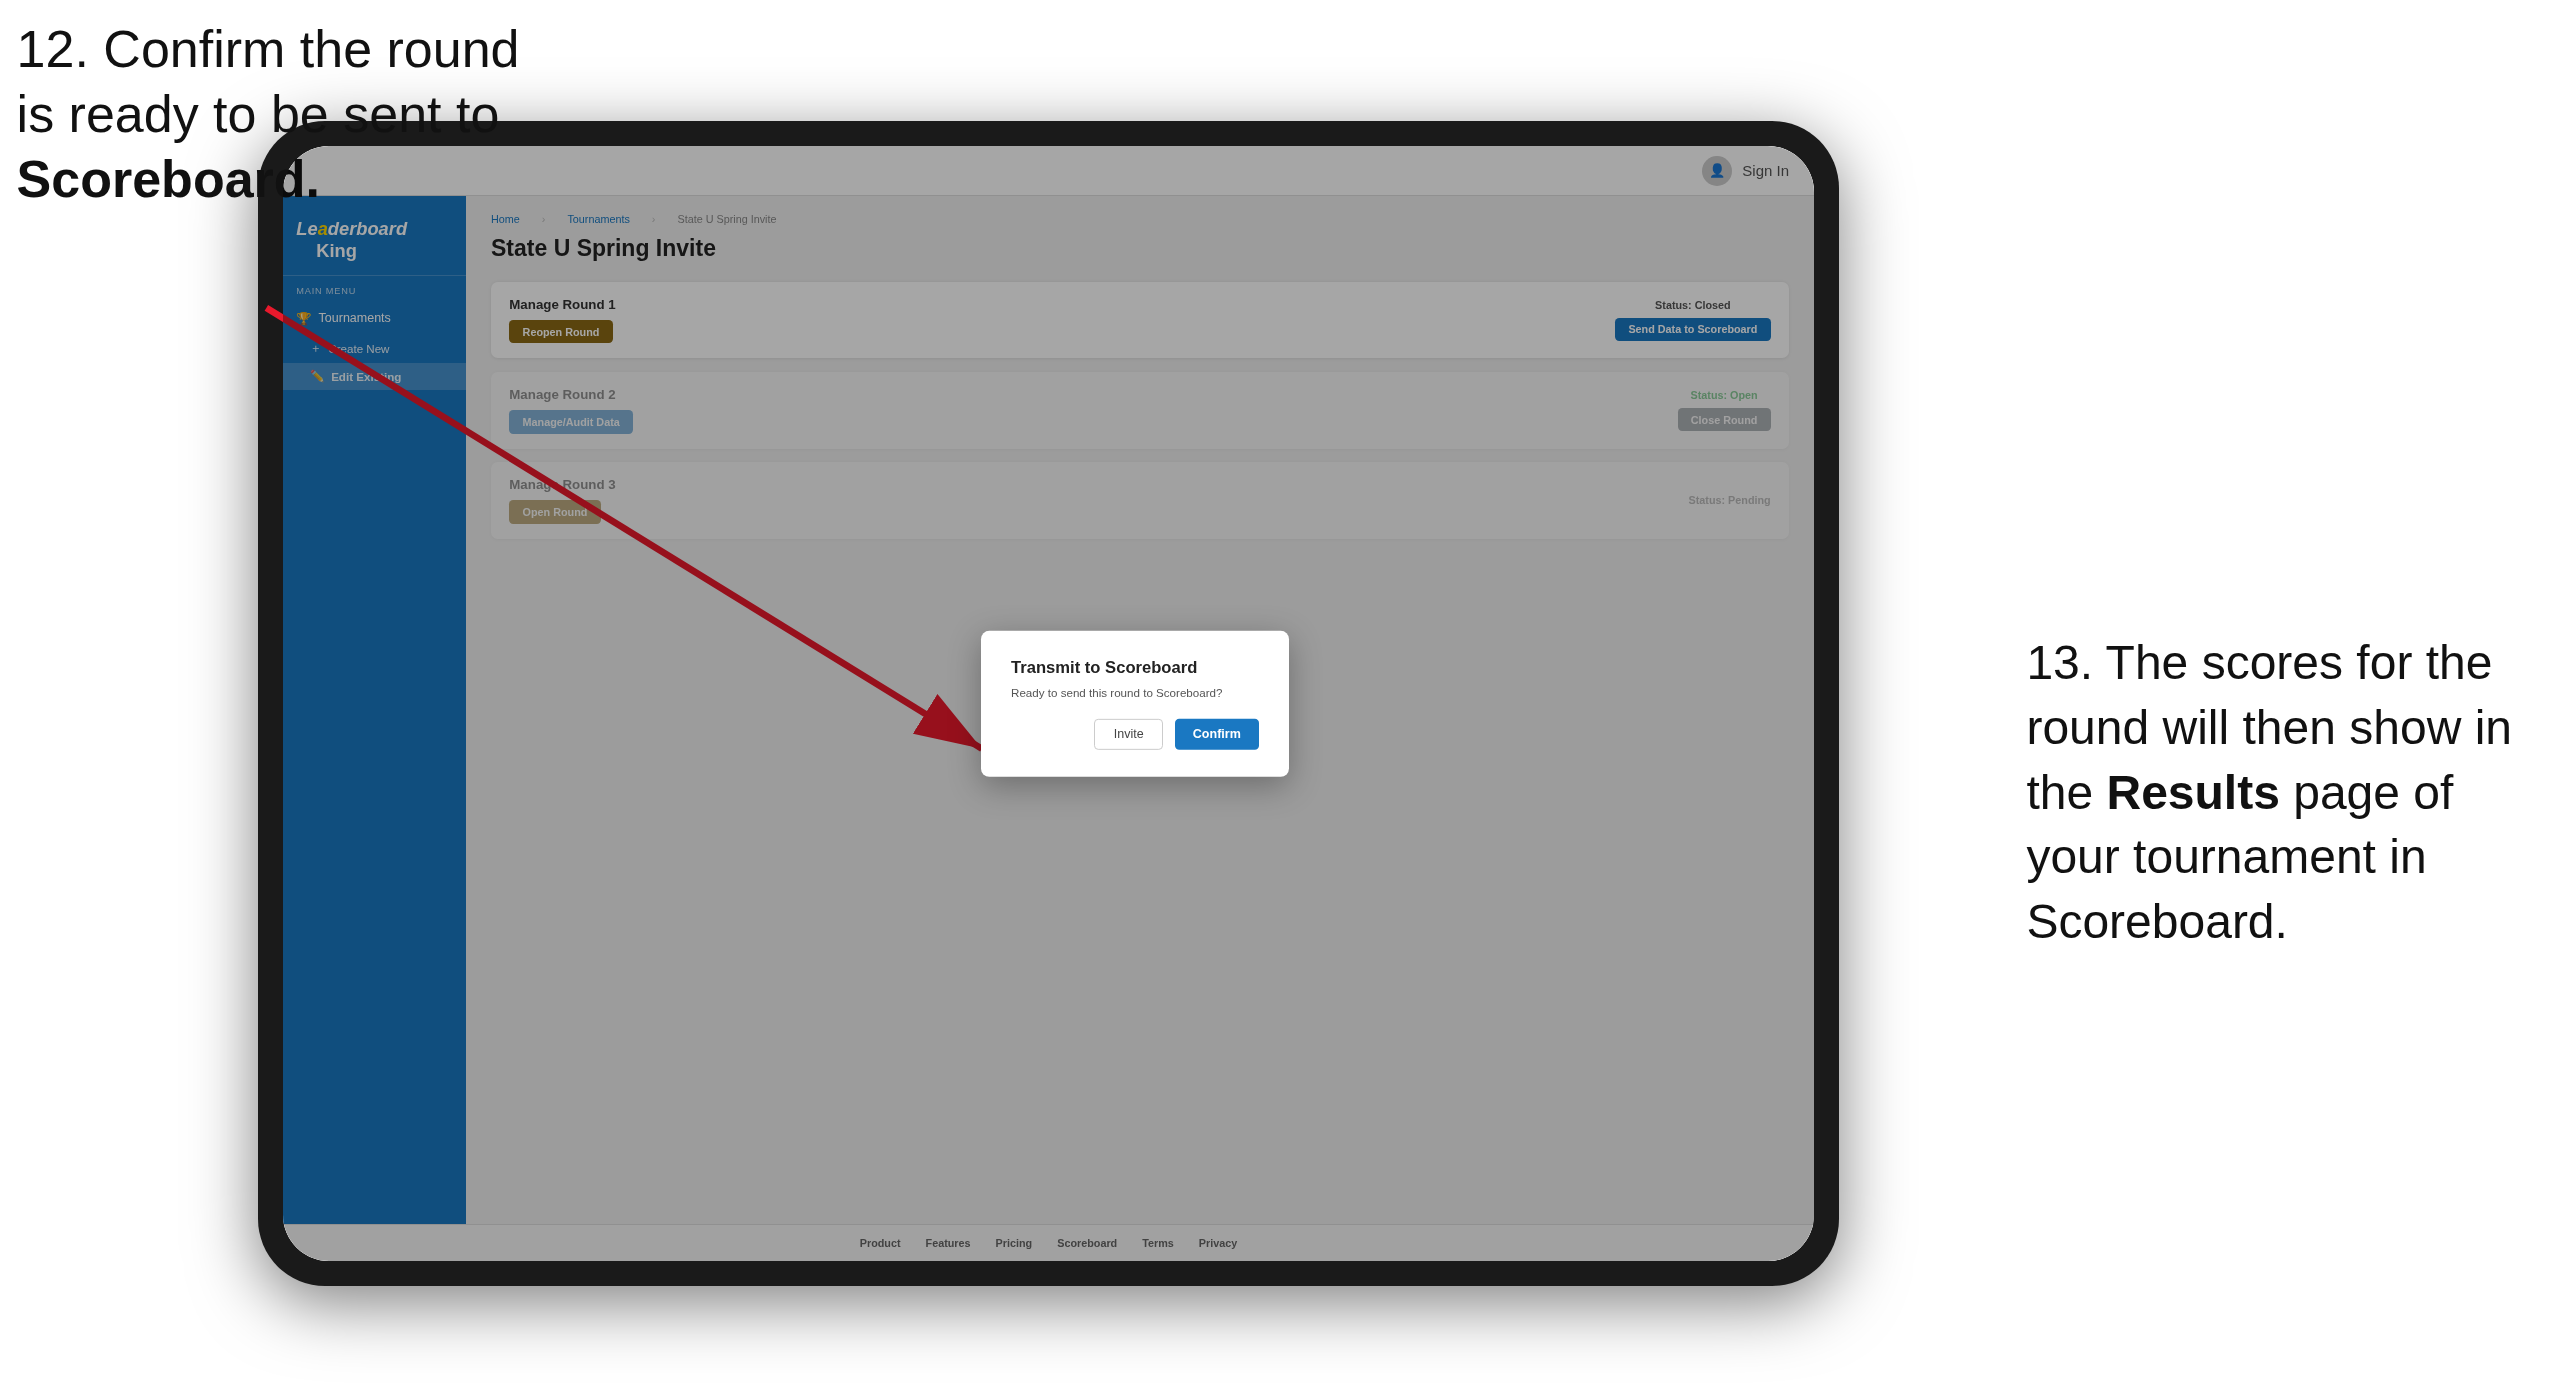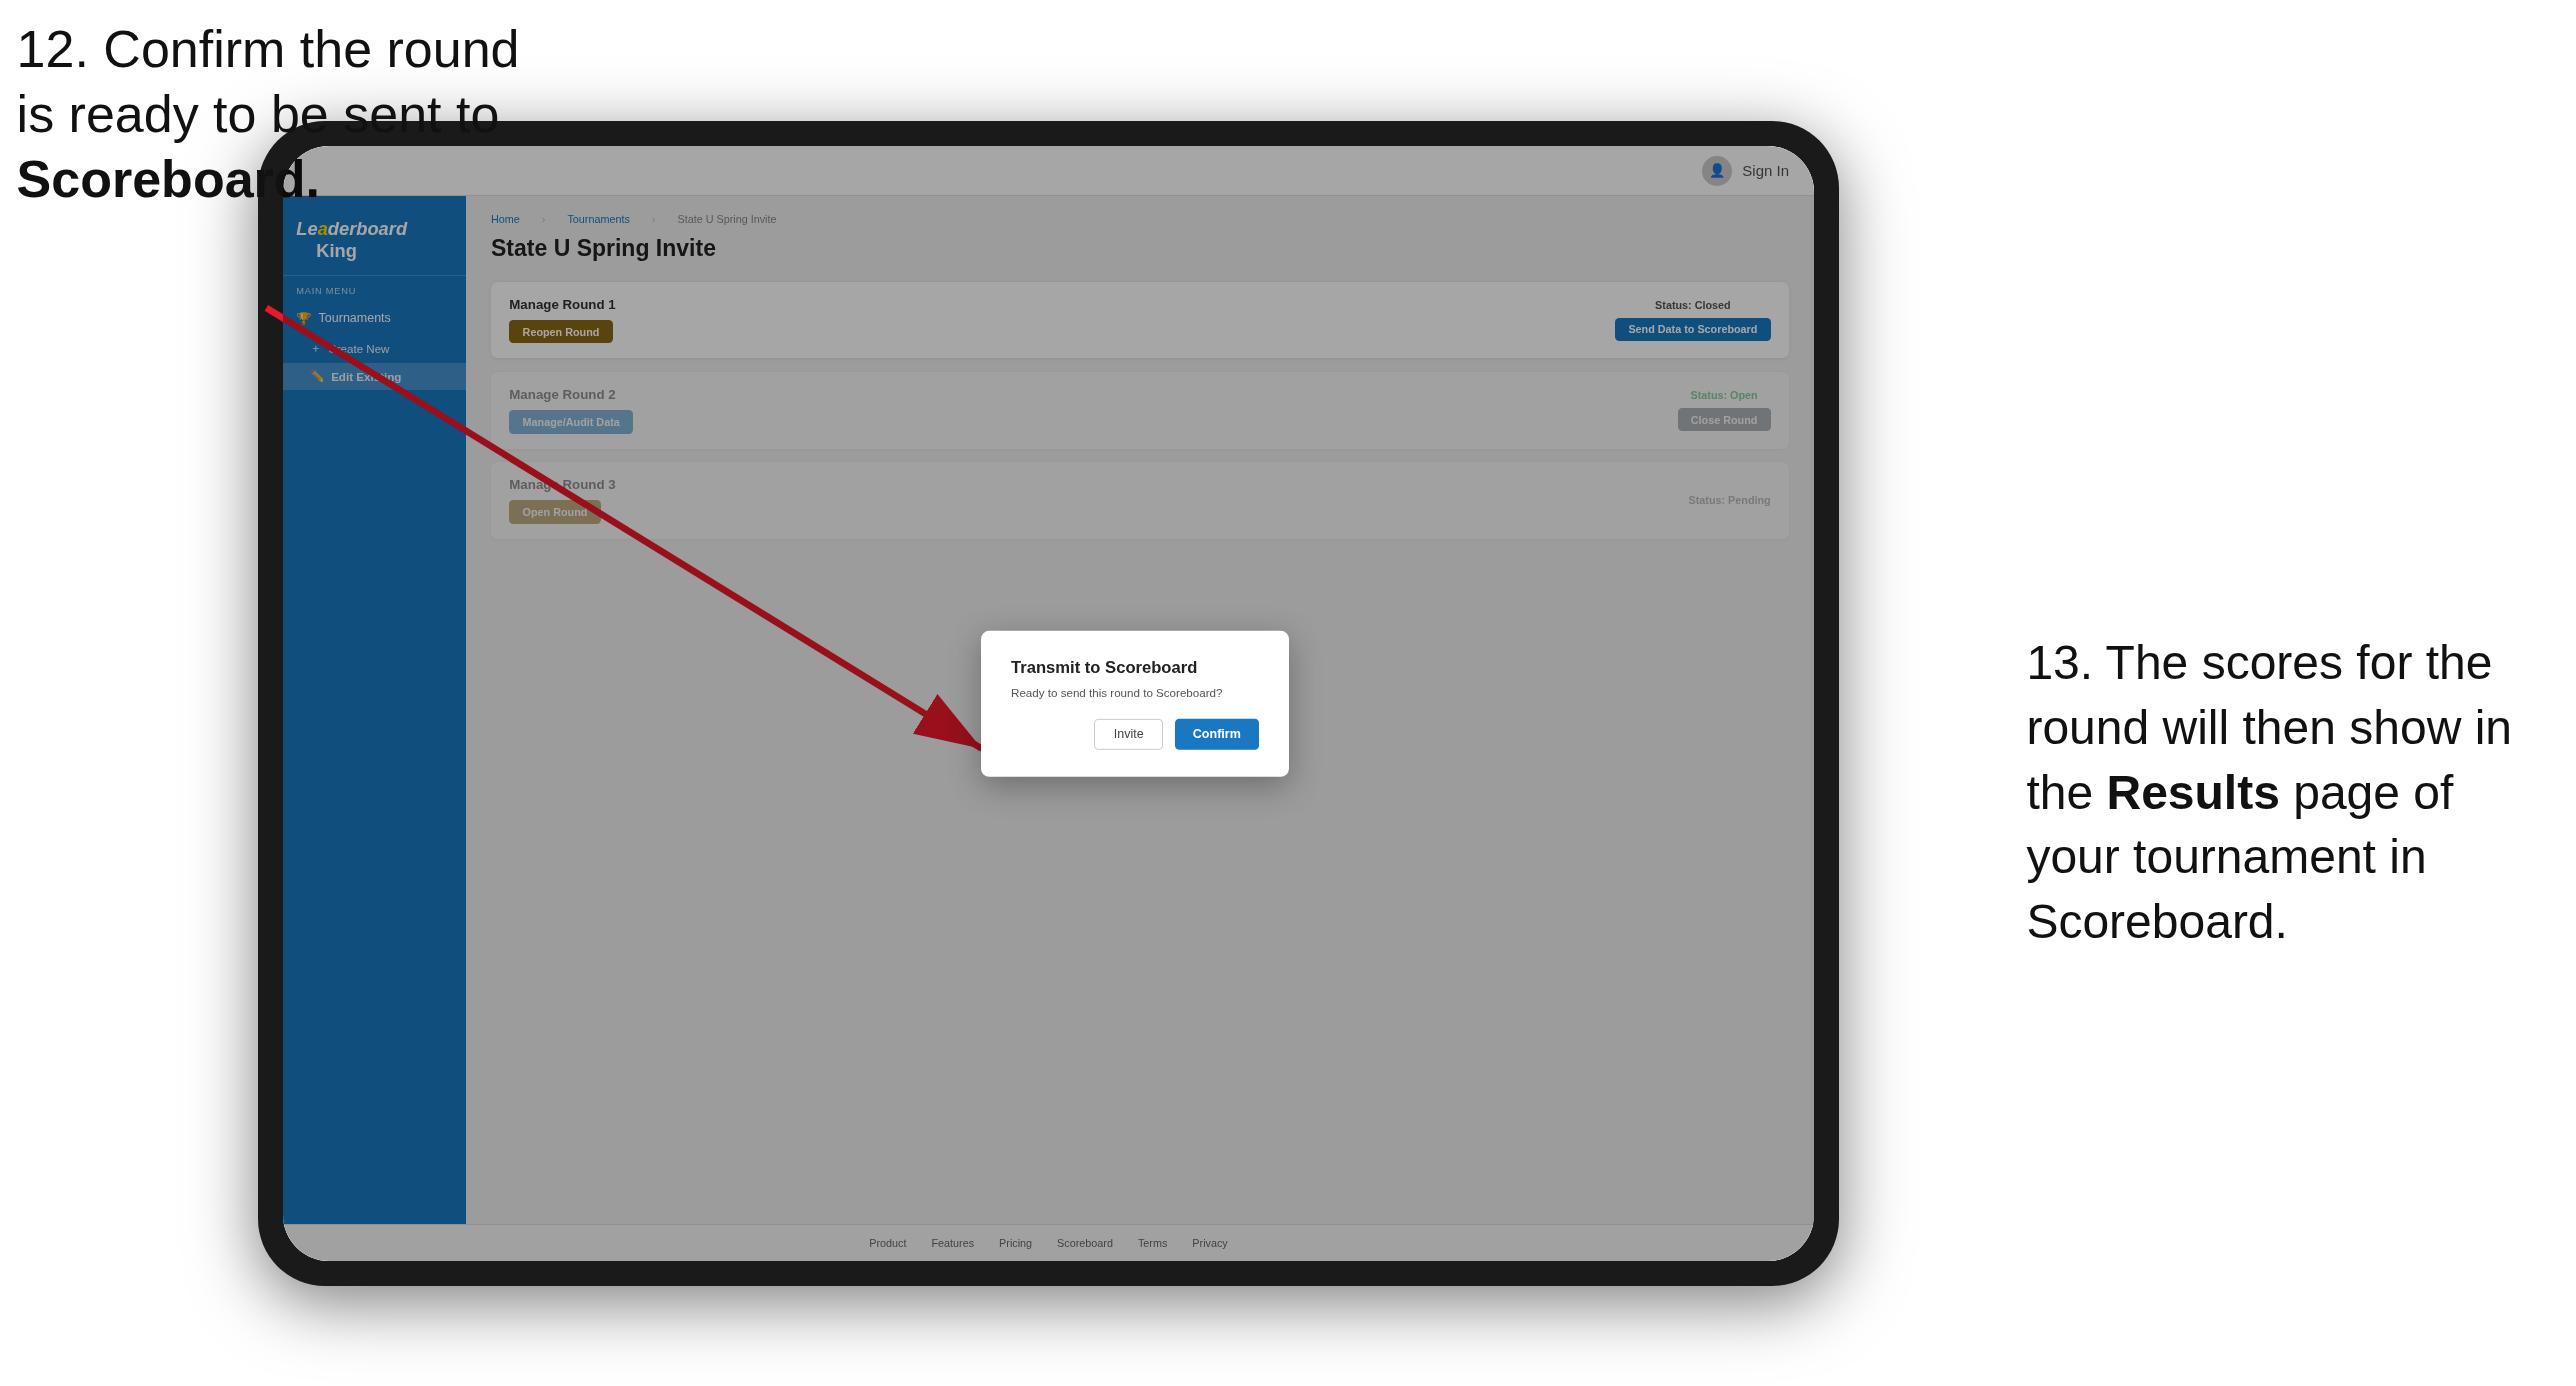--- a/index.html
+++ b/index.html
@@ -240,20 +240,21 @@
 
     
     .app-footer {
       height: 37px;
       background: #f8f8f8;
       border-top: 0.8px solid #ddd;
       display: flex;
       align-items: center;
       justify-content: center;
       gap: 25px;
+      font-weight: bold;
     }
     .footer-link {
       font-size: 10.8px;
       color: #666;
       cursor: pointer;
     }
 
     
     .overlay {
       position: absolute;

